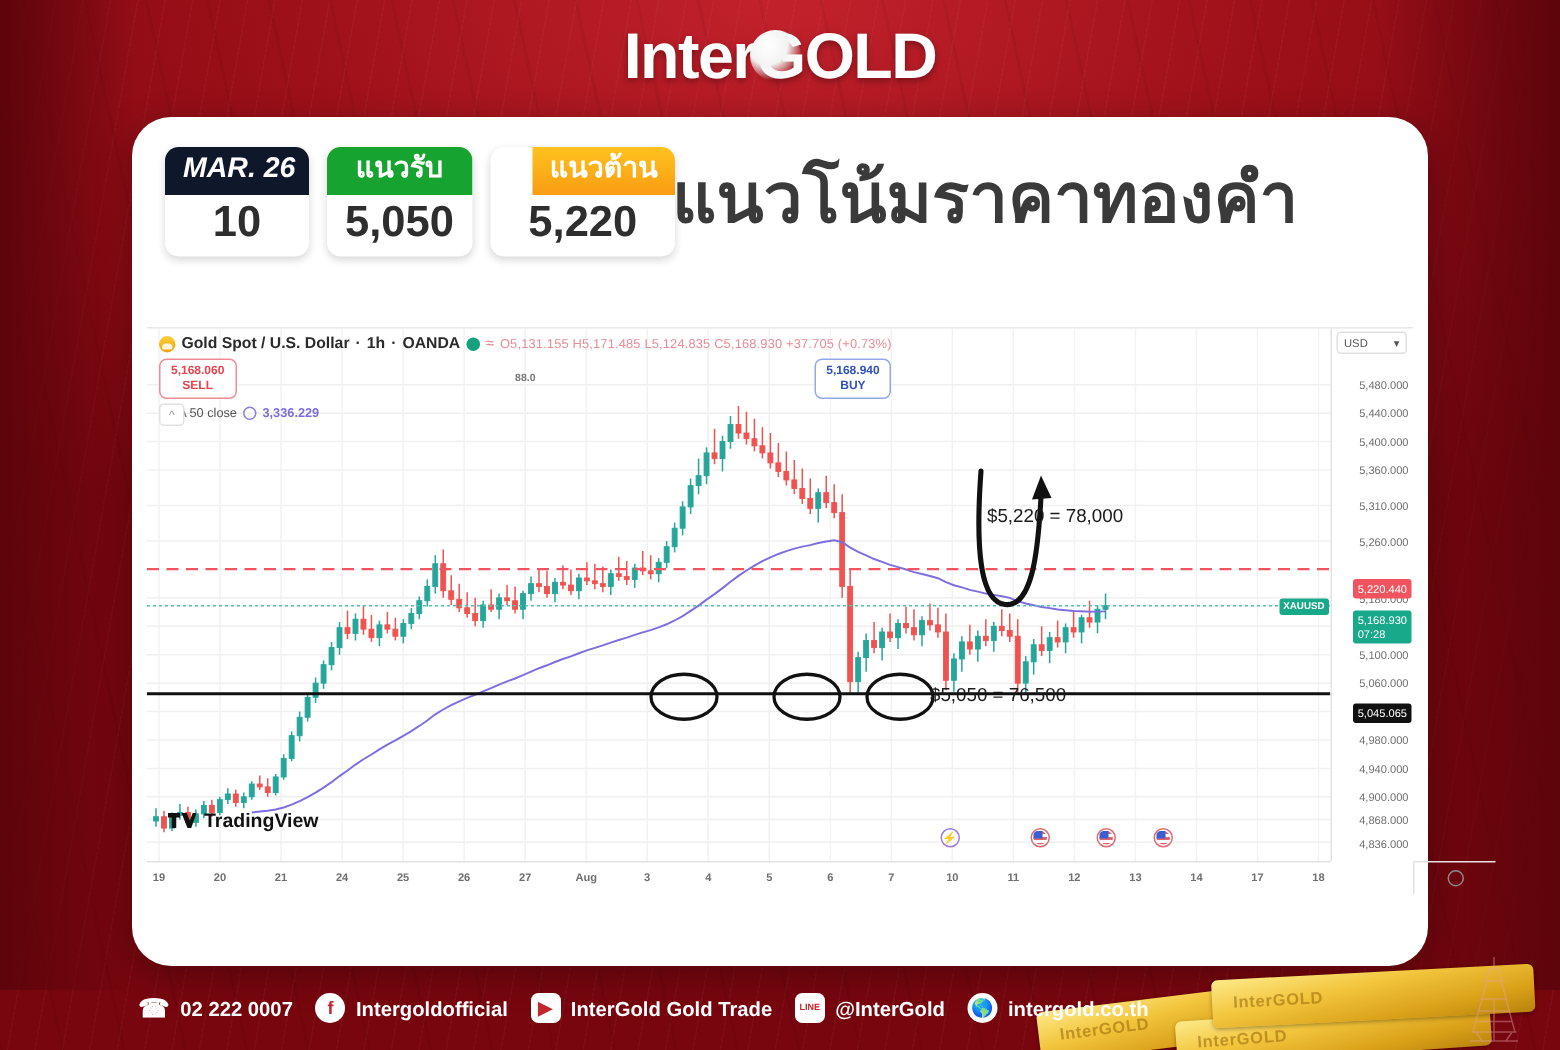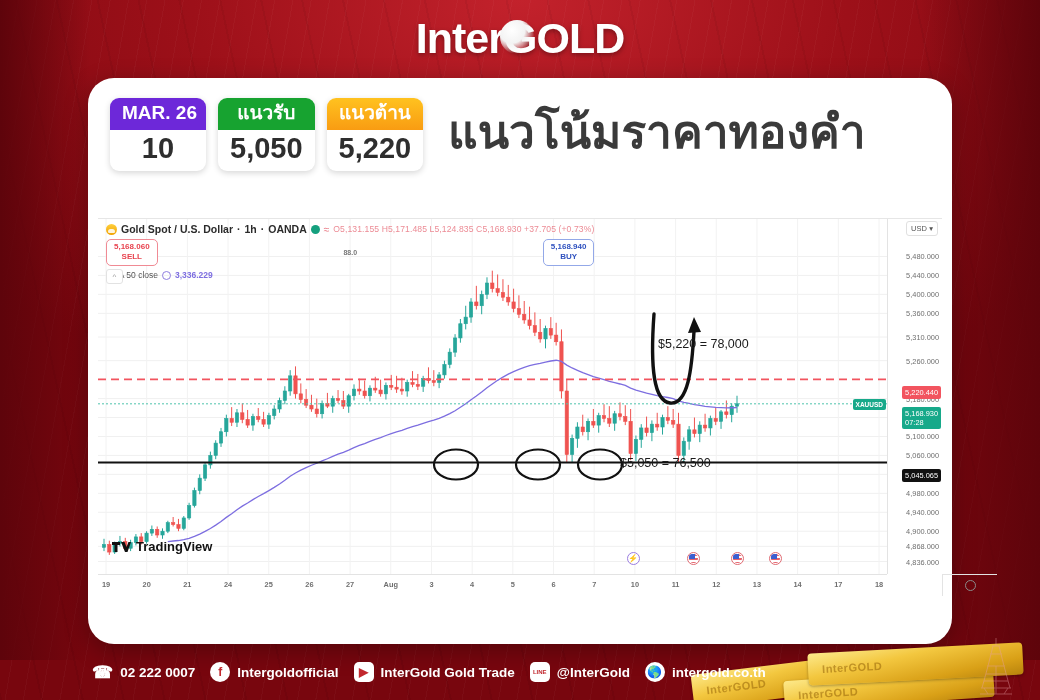--- a/index.html
+++ b/index.html
@@ -58,24 +58,24 @@
   .badge { border-radius:9px; background:#fff; box-shadow:0 2px 6px rgba(0,0,0,.16);
            overflow:hidden; text-align:center; }
   .badge .top {
     color:#fff; font-size:19px; font-weight:bold; padding:5px 12px 6px;
     white-space:nowrap; line-height:1.1;
   }
   .badge .val {
     font-size:29px; font-weight:bold; color:#2e2e2e; padding:2px 12px 6px;
     line-height:1.15; white-space:nowrap;
   }
-  .badge-date .top { background:#6d28d9; }
+  .badge-date .top { background:#0f172a;font-style:italic; }
   .badge-date { width:96px; }
   .badge-sup .top { background:#17a330; }
-  .badge-res .top { background:linear-gradient(180deg,#ffc21f,#f99c12); }
+  .badge-res .top { background:linear-gradient(180deg,#ffc21f,#f99c12);margin-left:28px; }
 
   .headline {
     position:absolute; left:360px; top:26px; width:500px;
     font-size:46px; font-weight:bold; color:#3a3a3a; line-height:1.25;
     white-space:nowrap;
   }
 
   
   .chart {
     position:absolute; left:10px; top:140px; width:844px; height:378px;
@@ -115,21 +115,21 @@
     position:absolute; left:8px; top:50px; width:17px; height:15px;
     border:1px solid #e2e2e2; border-radius:3px; background:#fff;
     font-size:8px; color:#999; text-align:center; line-height:13px; z-index:4;
   }
 
   
   .price-axis { position:absolute; right:0; top:0; width:55px; bottom:22px;
                 border-left:1px solid #e3e3e3; }
   .pa-label { position:absolute; right:3px; font-size:7.4px; color:#6f6f6f;
               white-space:nowrap;padding-left:21px; }
-  .usd-sel { position:absolute; right:4px; top:2px; width:32px; height:15px;
+  .usd-sel { position:absolute; right:4px; top:2px; width:47px; height:15px;
     border:1px solid #e0e0e0; border-radius:3px; font-size:7.5px; color:#555;
     display:flex; align-items:center; justify-content:space-between; padding:4px 4px;}
   .pill { position:absolute; right:1px; color:#fff; font-size:7.4px;
           padding:2px 3px; border-radius:2px; white-space:nowrap; font-weight:500;margin-top:12px; }
   .pill-red { background:#f2545f; }
   .pill-teal { background:#17a98a; line-height:1.25; text-align:left; }
   .pill-black { background:#111; }
   .xau-tag { position:absolute; color:#fff; background:#17a98a; font-size:6.5px;
              padding:2px 3px; border-radius:2px; font-weight:bold; }
 

